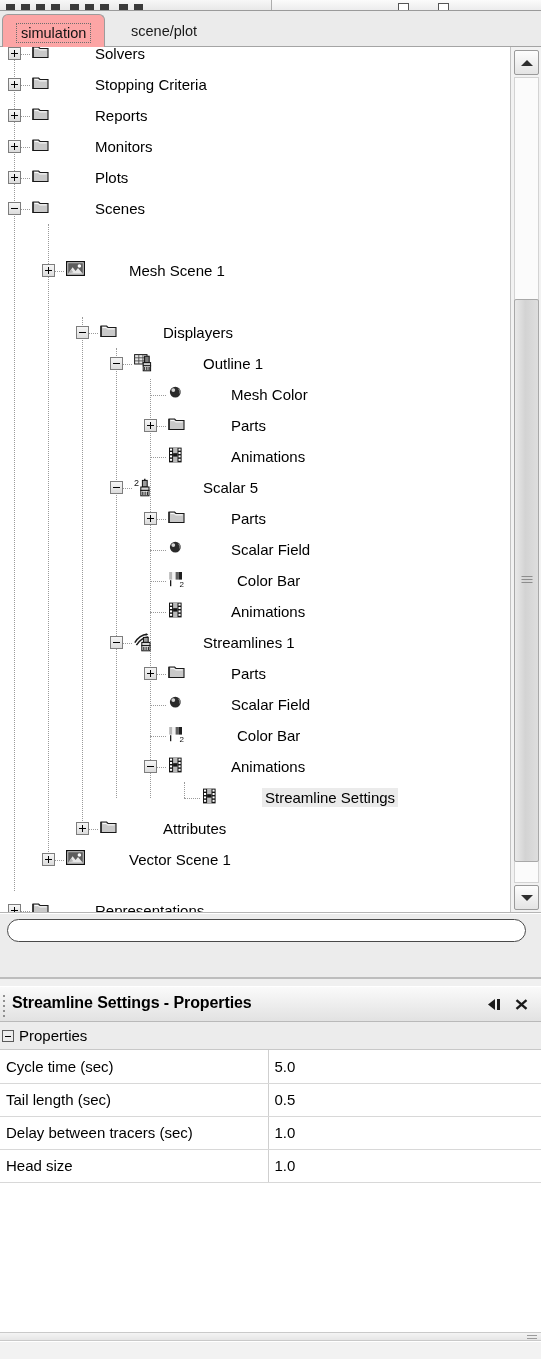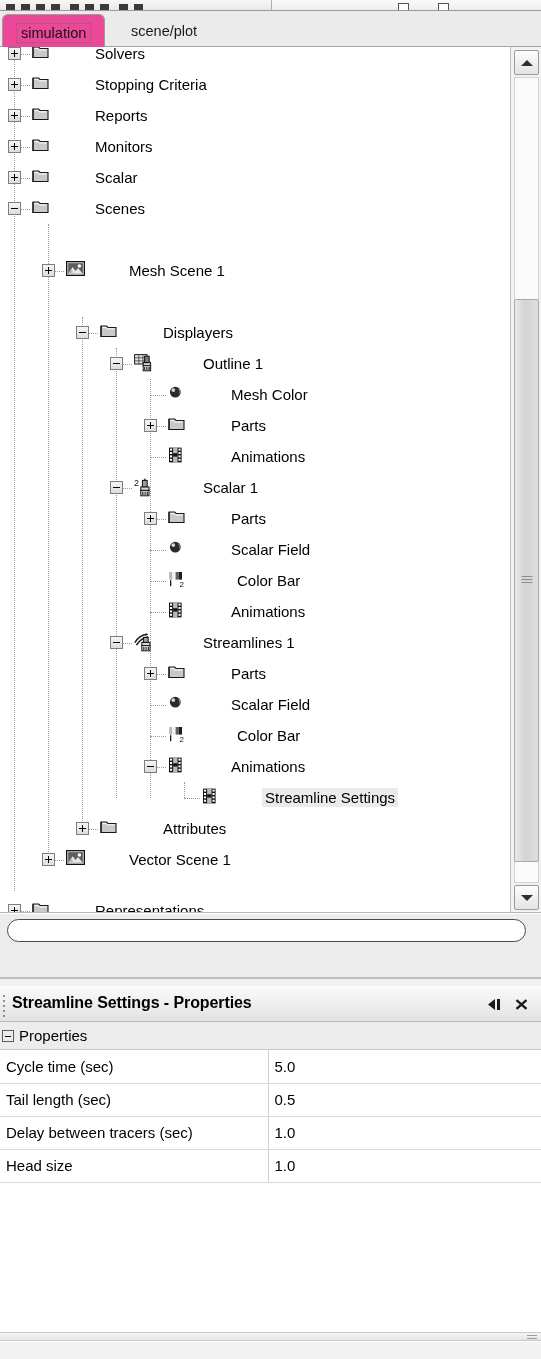--- a/index.html
+++ b/index.html
@@ -35,21 +35,21 @@
     border-bottom: 1px solid #a4a4a4;
   }
   .tab {
     position: absolute; top: 3px; height: 33px;
     display: flex; align-items: center; justify-content: center;
     font-size: 14.5px; color: #121212;
     padding: 0 13px;
     cursor: default;
   }
   .tab.active {
-    background: #ec4899;
+    background: #fca5a5;
     border: 1px solid #9c9c9c;
     border-bottom: none;
     border-radius: 6px 6px 0 0;
     left: 2px;
     height: 36px;
     top: 3px;
     box-shadow: 0 -1px 0 #fff inset;
   }
   .tab.active .tab-label {
     border: 1px dotted #6e6e6e;
@@ -317,21 +317,21 @@
         <div class="row" style="top: 115px;">
           <span class="elbow" style="left: 14px; top: 16px; width: 16px;"></span>
           <span class="exp plus" style="left: 8px; top: 9px;"></span>
           <span class="ico" style="left: 32px; top: 6px;">
             <svg width="18" height="15" viewBox="0 0 18 15">
               <path d="M1 3 L1 13.5 L16 13.5 L16 4.5 L8 4.5 L6.6 3 Z" fill="#c9c9c9" stroke="#1b1b1b" stroke-width="1.1"></path>
               <path d="M2.5 4.6 L6.2 4.6 L7.4 5.9 L14.6 5.9" fill="none" stroke="#ffffff" stroke-width="1"></path>
               <path d="M1 3 L1 13.5 L16 13.5" fill="none" stroke="#171717" stroke-width="1.2"></path>
             </svg>
           </span>
-          <span class="row-label" style="position: absolute; left: 58px;">Scalar</span>
+          <span class="row-label" style="position: absolute; left: 58px;">Plots</span>
         </div>
         <div class="row" style="top: 146px;">
           <span class="elbow" style="left: 14px; top: 16px; width: 16px;"></span>
           <span class="exp minus" style="left: 8px; top: 9px;"></span>
           <span class="ico" style="left: 32px; top: 6px;">
             <svg width="18" height="15" viewBox="0 0 18 15">
               <path d="M1 3 L1 13.5 L16 13.5 L16 4.5 L8 4.5 L6.6 3 Z" fill="#c9c9c9" stroke="#1b1b1b" stroke-width="1.1"></path>
               <path d="M2.5 4.6 L6.2 4.6 L7.4 5.9 L14.6 5.9" fill="none" stroke="#ffffff" stroke-width="1"></path>
               <path d="M1 3 L1 13.5 L16 13.5" fill="none" stroke="#171717" stroke-width="1.2"></path>
             </svg>
@@ -429,21 +429,21 @@
           <span class="ico" style="left: 134px; top: 6px;">
             <svg width="24" height="20" viewBox="0 0 24 20">
               <text x="0" y="7.6" font-family="Liberation Sans, sans-serif" font-size="9" fill="#111">2</text>
               <rect x="8.4" y="2.4" width="4.8" height="6.6" fill="#9c9c9c" stroke="#101010" stroke-width="1"></rect>
               <path d="M10.8 0.8 L10.8 2.4" stroke="#101010" stroke-width="1.4"></path>
               <rect x="6.8" y="9" width="8.2" height="3.4" fill="#d6d6d6" stroke="#101010" stroke-width="1"></rect>
               <rect x="6.8" y="12.4" width="8.2" height="5.4" fill="#ffffff" stroke="#101010" stroke-width="1"></rect>
               <path d="M8.3 13.6 L8.3 17.2 M10 13.6 L10 17.2 M11.8 13.6 L11.8 17.2 M13.5 13.6 L13.5 17.2" stroke="#2a2a2a" stroke-width="1"></path>
             </svg>
           </span>
-          <span class="row-label" style="position: absolute; left: 166px;">Scalar 1</span>
+          <span class="row-label" style="position: absolute; left: 166px;">Scalar 5</span>
         </div>
         <div class="row" style="top: 456px;">
           <span class="elbow" style="left: 150px; top: 16px; width: 16px;"></span>
           <span class="exp plus" style="left: 144px; top: 9px;"></span>
           <span class="ico" style="left: 168px; top: 6px;">
             <svg width="18" height="15" viewBox="0 0 18 15">
               <path d="M1 3 L1 13.5 L16 13.5 L16 4.5 L8 4.5 L6.6 3 Z" fill="#c9c9c9" stroke="#1b1b1b" stroke-width="1.1"></path>
               <path d="M2.5 4.6 L6.2 4.6 L7.4 5.9 L14.6 5.9" fill="none" stroke="#ffffff" stroke-width="1"></path>
               <path d="M1 3 L1 13.5 L16 13.5" fill="none" stroke="#171717" stroke-width="1.2"></path>
             </svg>

